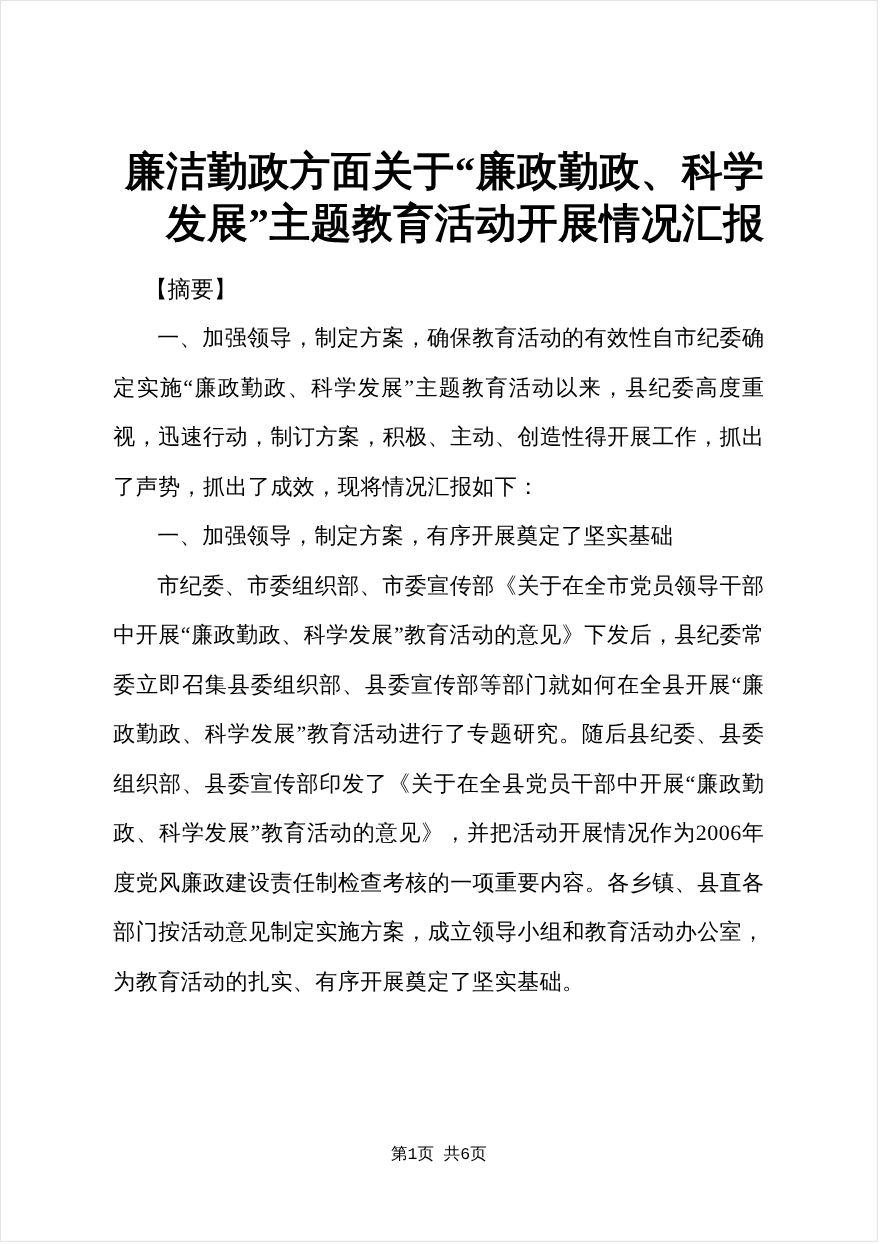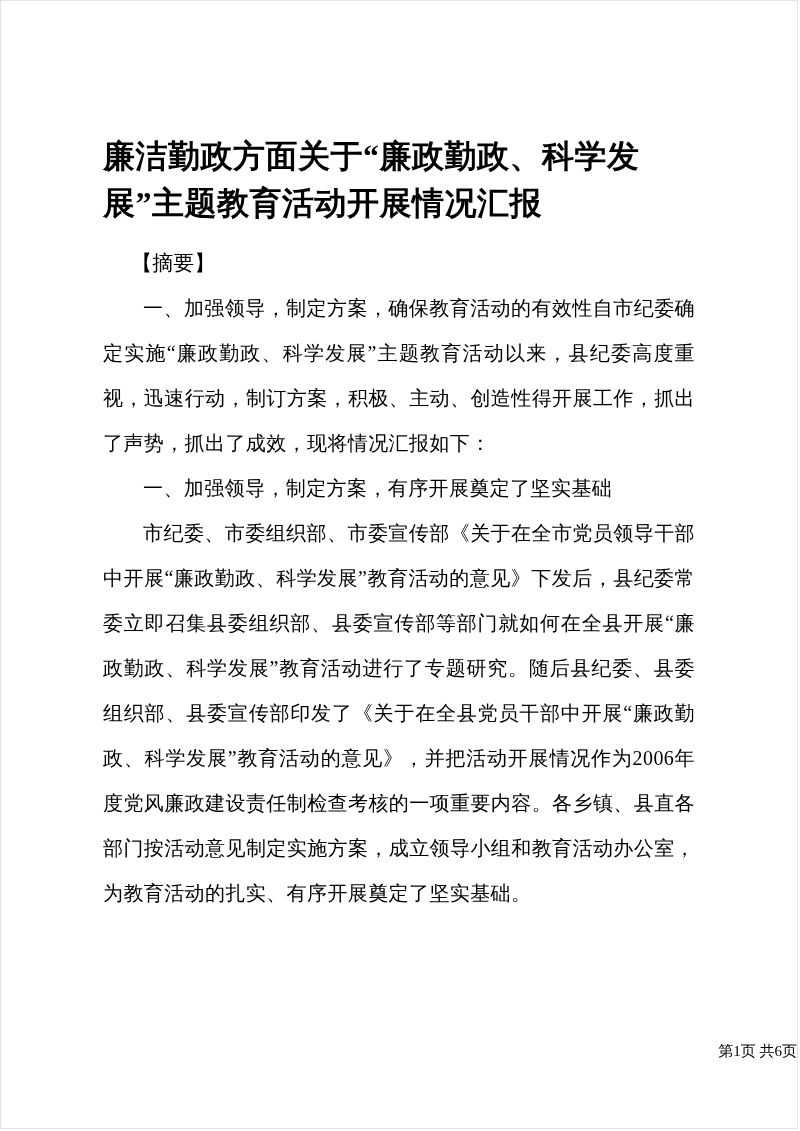--- a/index.html
+++ b/index.html
@@ -18,23 +18,23 @@
     color: #000000;
     overflow: hidden;
   }
   .content {
     position: absolute;
     top: 132px;
     left: 102px;
     right: 102px;
   }
   .doc-title {
-    font-size: 32px;
+    font-size: 37px;
     font-weight: bold;
-    text-align: left;
+    text-align: right;
     line-height: 47px;
     margin: 0 0 14px 0;
     letter-spacing: 0.5px;
   }
   .abstract-label {
     font-size: 21px;
     font-weight: normal;
     line-height: 45px;
     text-indent: 1.35em;
     margin: 0;
@@ -45,25 +45,25 @@
     text-align: justify;
     text-indent: 2em;
     margin: 0;
     letter-spacing: 0.4px;
   }
   .footer {
     position: absolute;
     bottom: 68px;
     left: 0;
     right: 0;
-    text-align: right;
+    text-align: center;
     font-size: 15px;
     line-height: 18px;
     color: #000000;
-    font-family: Liberation Serif, serif;
+    font-family: Liberation Mono, monospace;
   }
 </style>
 </head>
 <body>
 
 <div class="page">
   <div class="content">
     <h1 class="doc-title">廉洁勤政方面关于“廉政勤政、科学发展”主题教育活动开展情况汇报</h1>
 
     <p class="abstract-label">【摘要】</p>

